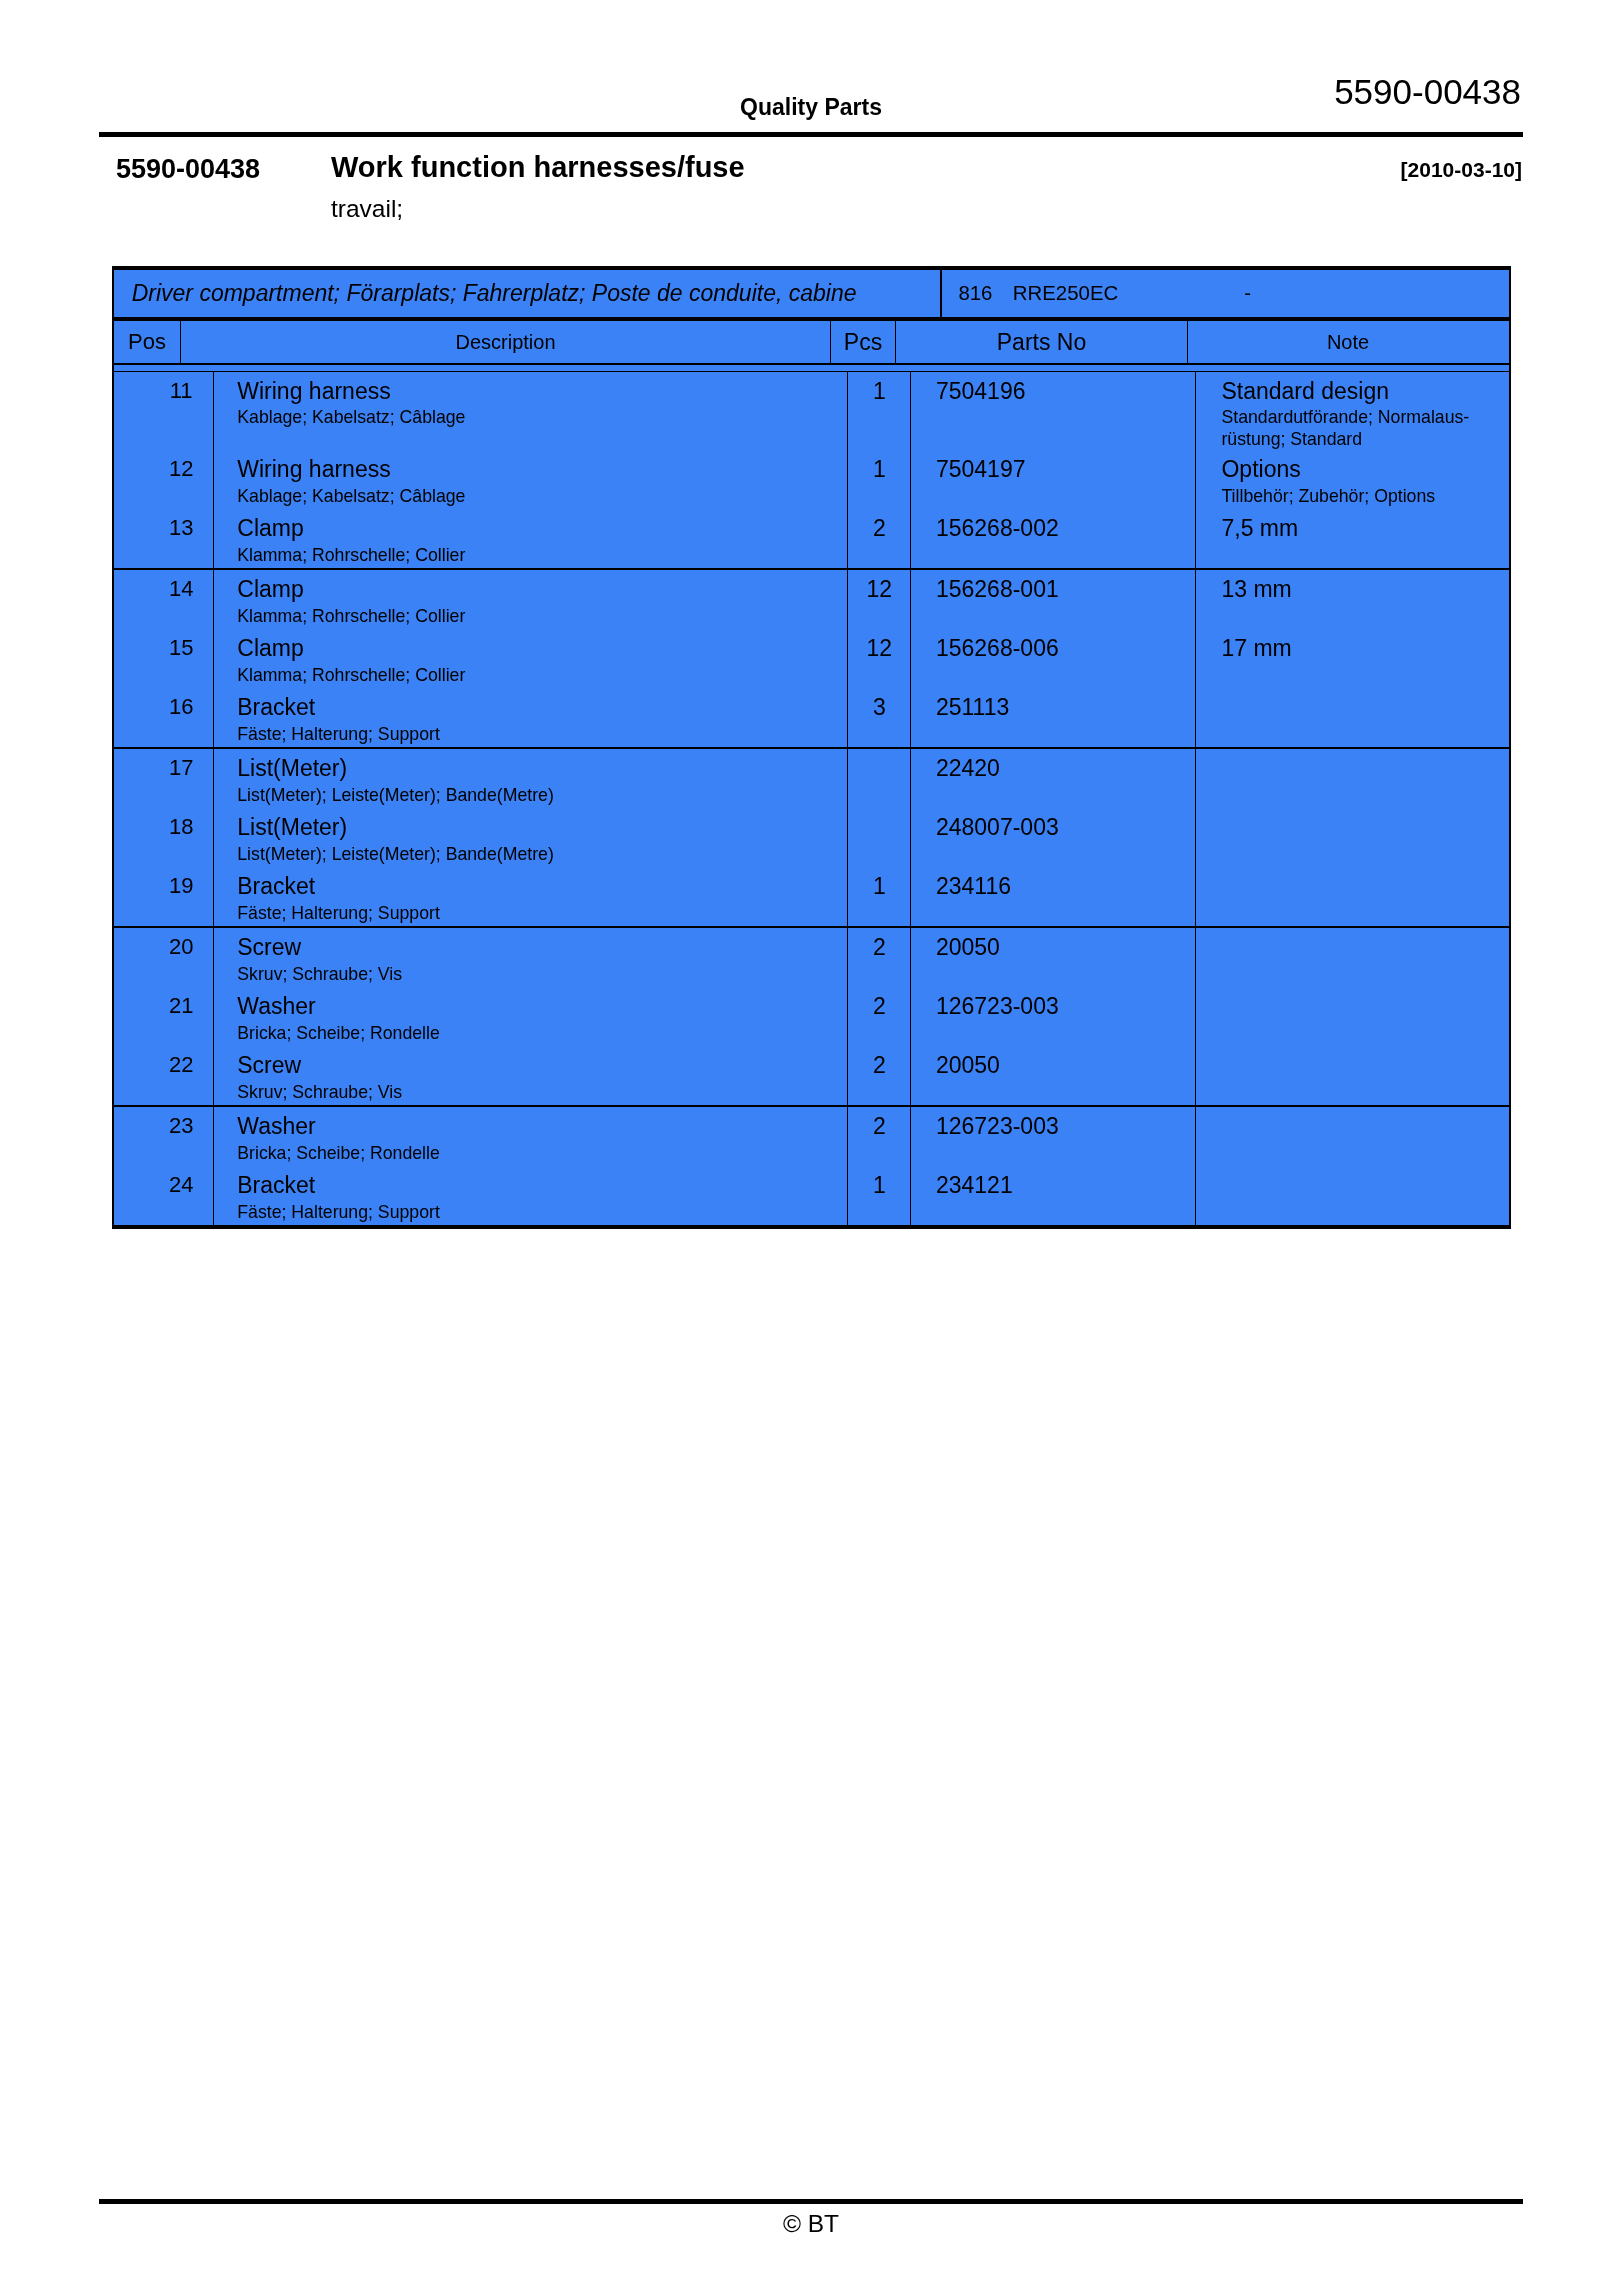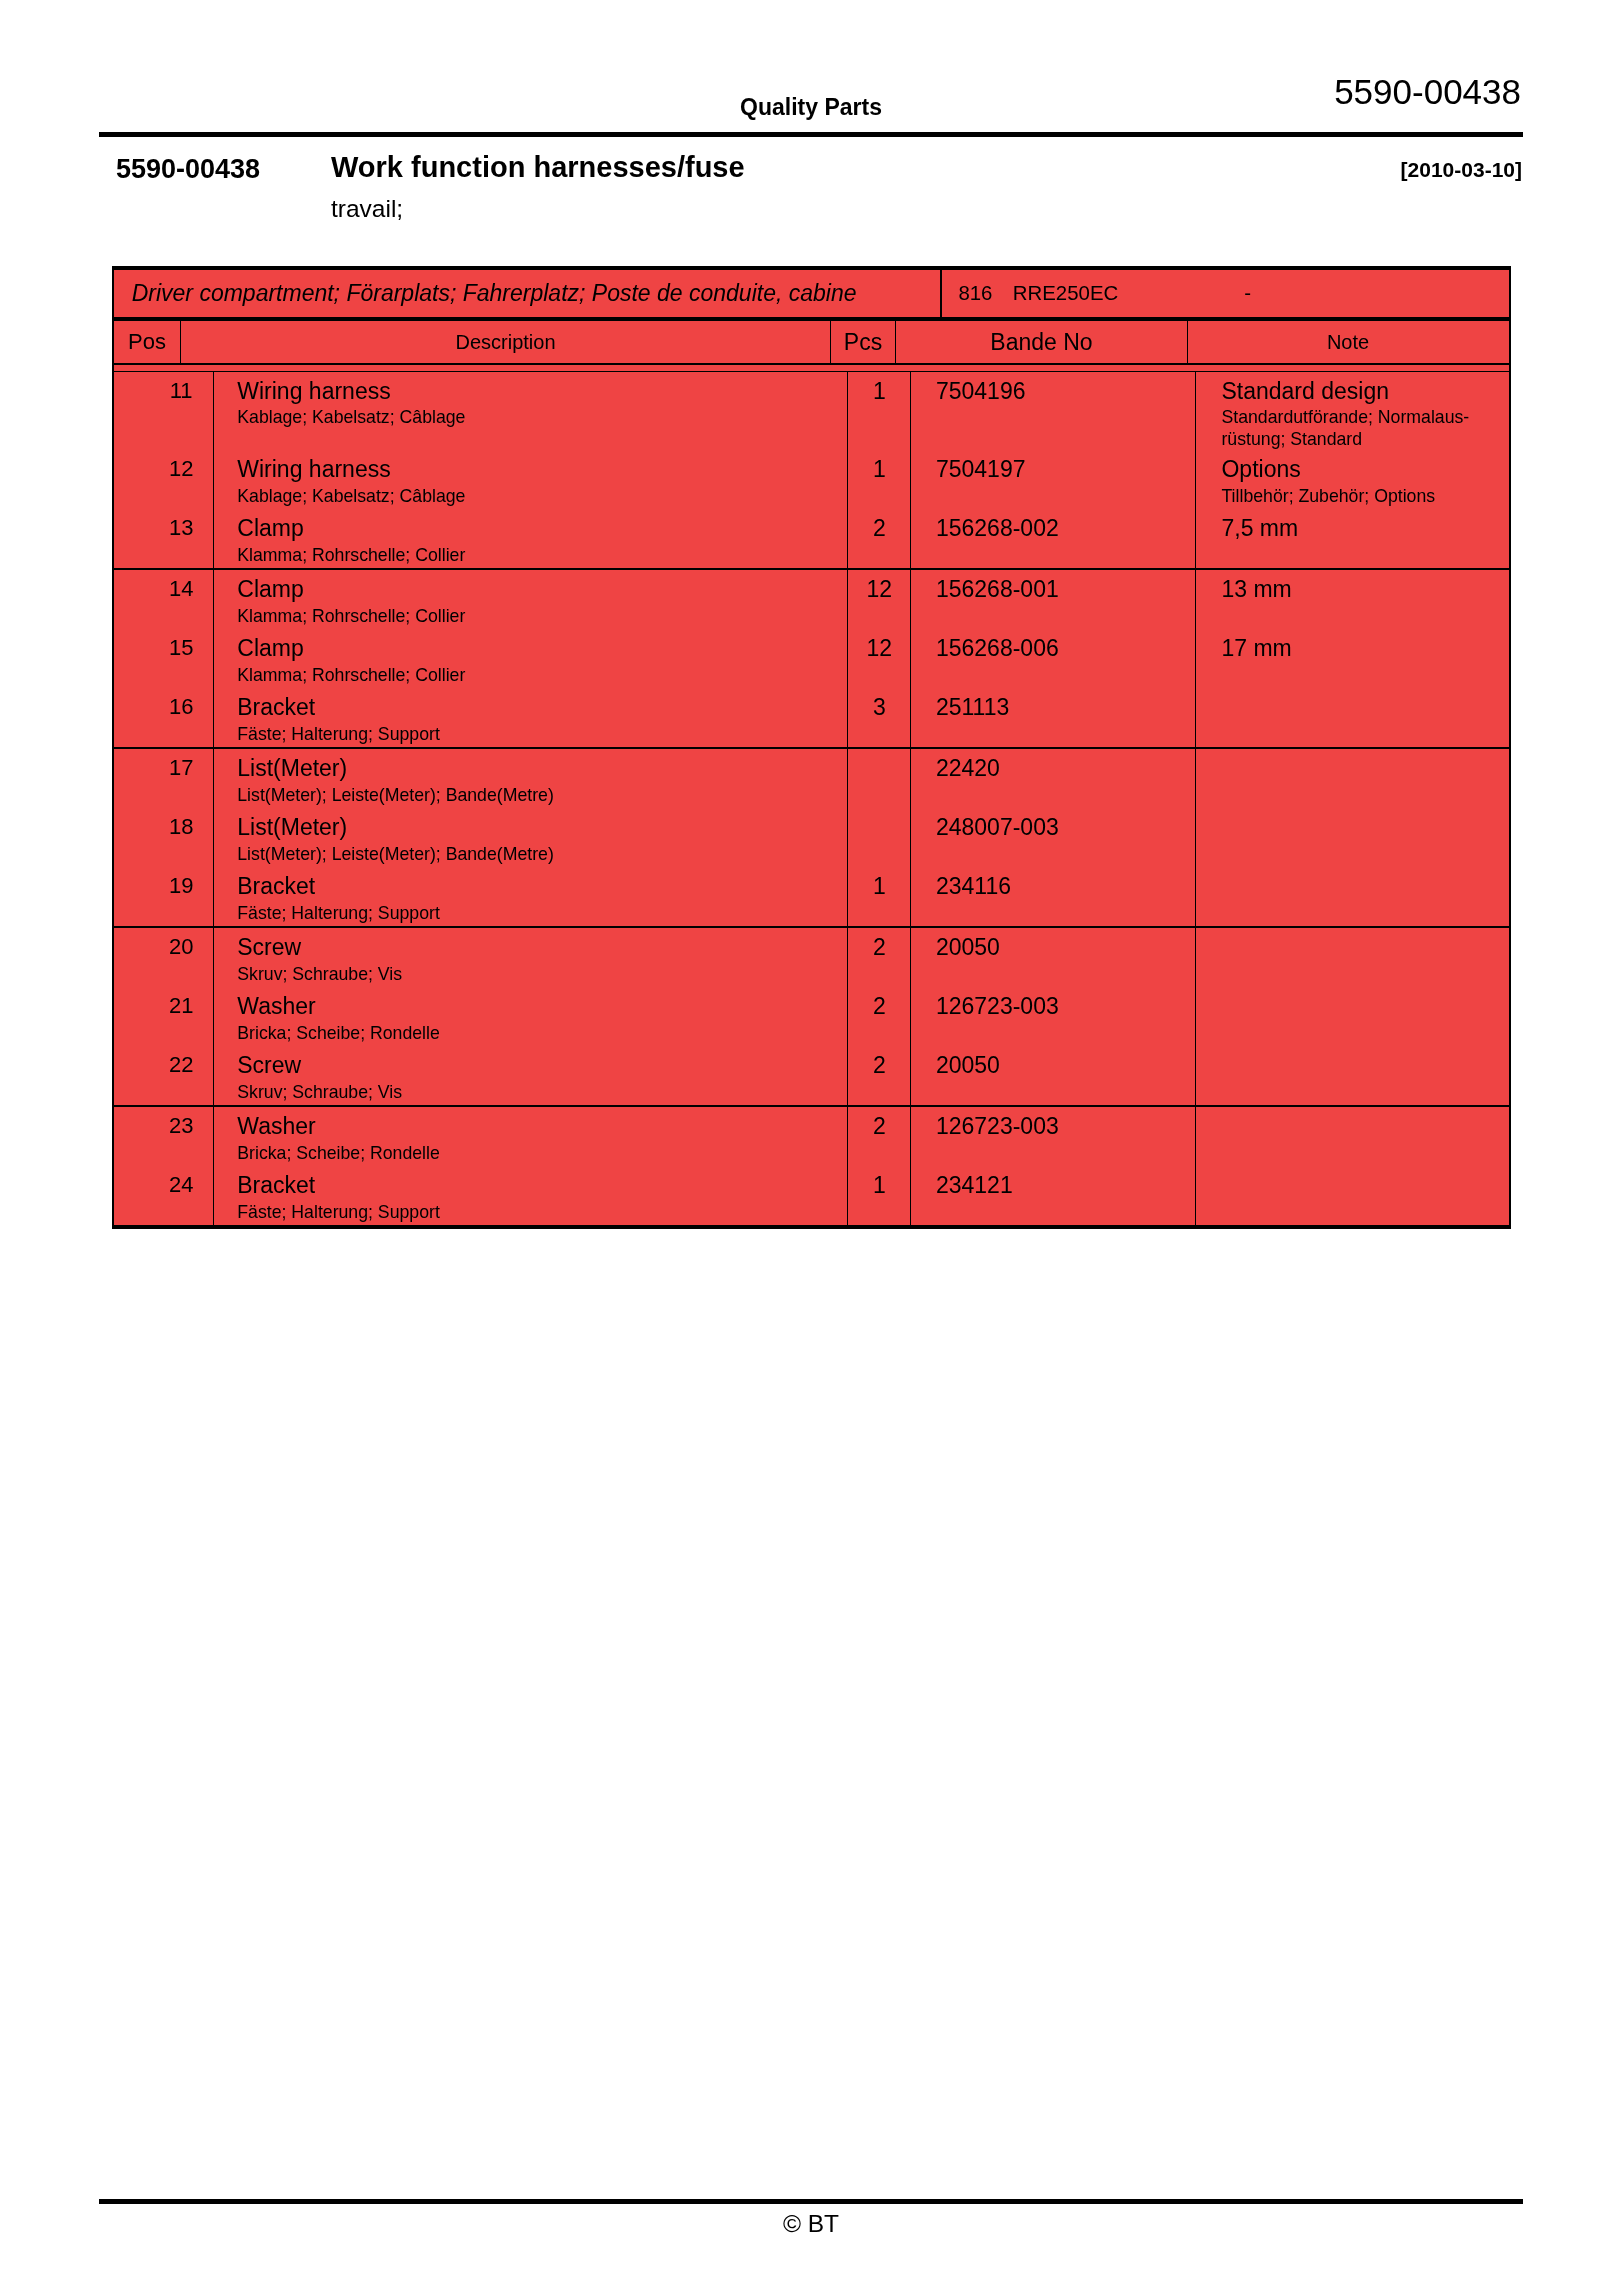--- a/index.html
+++ b/index.html
@@ -55,21 +55,21 @@
 
   
   .ptable {
     position: absolute;
     top: 266px; left: 112px;
     width: 1399px;
     box-sizing: border-box;
     border: 2.7px solid #000;
     border-top-width: 4.1px;
     border-bottom-width: 4.8px;
-    background: #ef4444;
+    background: #3b82f6;
   }
   .band {
     display: flex;
     height: 47px;
     border-bottom: 4.1px solid #000;
   }
   .band-left {
     box-sizing: border-box;
     flex: 0 0 828px;
     border-right: 2px solid #000;
@@ -152,21 +152,21 @@
         <span class="band-code">816</span>
         <span class="band-model">RRE250EC</span>
         <span class="band-variant">-</span>
       </div>
     </div>
 
     <div class="thead">
       <div class="cell cell-pos">Pos</div>
       <div class="cell cell-desc">Description</div>
       <div class="cell cell-pcs">Pcs</div>
-      <div class="cell cell-part">Bande No</div>
+      <div class="cell cell-part">Parts No</div>
       <div class="cell cell-note">Note</div>
     </div>
     <div class="dblrule"></div>
 
     <div>
         <div class="tgroup">
           <div class="trow">
     <div class="cell cell-pos">11</div>
     <div class="cell cell-desc">
       <div class="main">Wiring harness</div>

